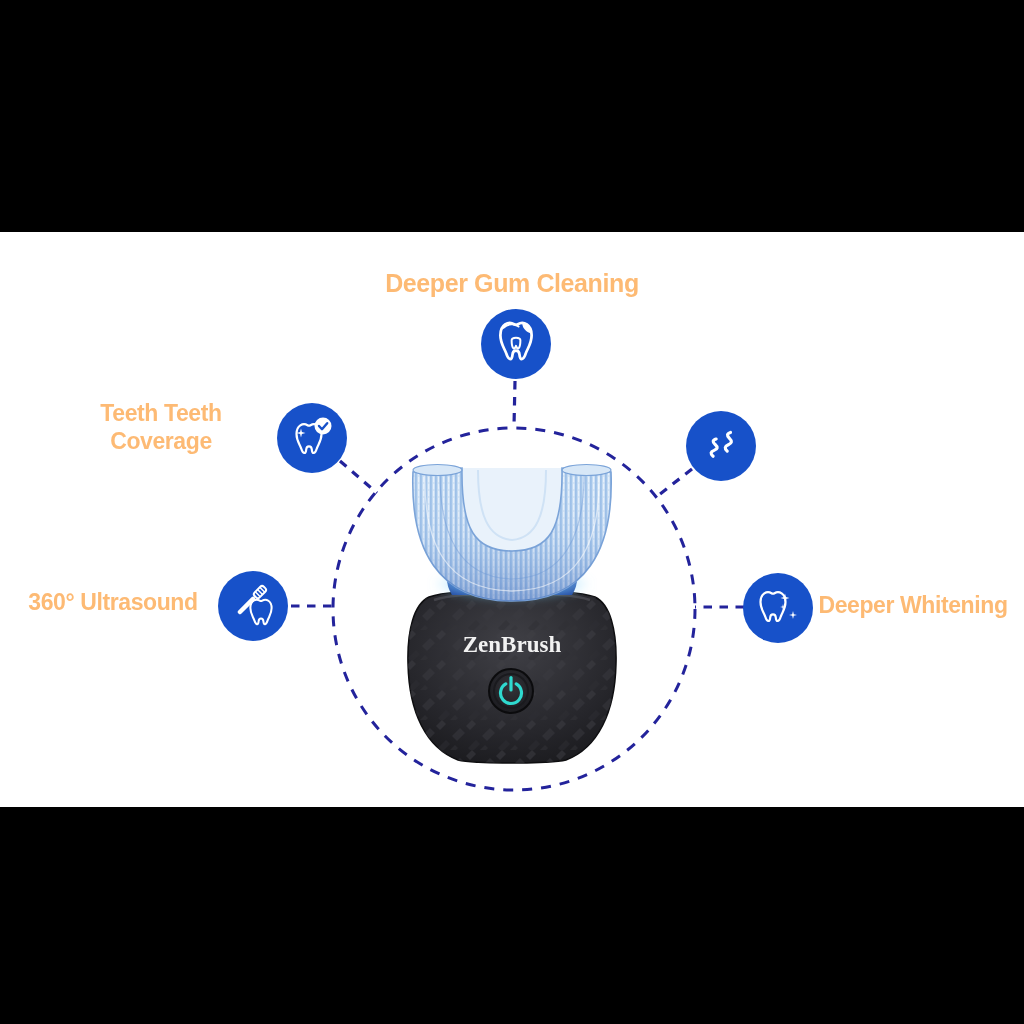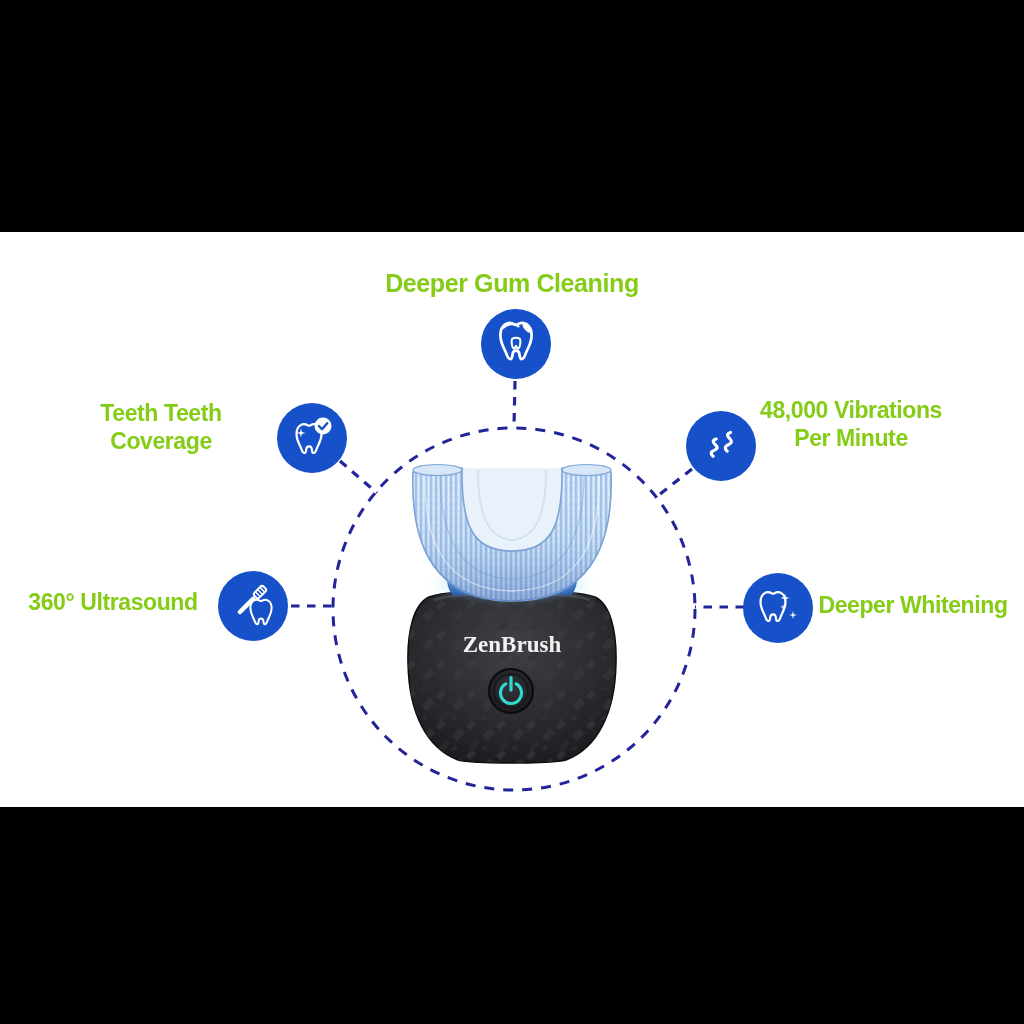--- a/index.html
+++ b/index.html
@@ -3,21 +3,21 @@
 <meta charset="utf-8">
 <style>
   html,body{margin:0;padding:0;background:#000;}
   #stage{position:relative;width:1024px;height:1024px;background:#000;overflow:hidden;
          font-family:"Liberation Sans",sans-serif;}
   .panel{position:absolute;left:0;top:232px;width:1024px;height:575px;background:#ffffff;}
   .overlay{position:absolute;left:0;top:0;width:1024px;height:1024px;pointer-events:none;}
   .feature-circle{position:absolute;width:70px;height:70px;border-radius:50%;
                   background:#1751c9;display:flex;align-items:center;justify-content:center;}
   .feature-circle svg{width:70px;height:70px;display:block;}
-  .label{position:absolute;color:#84cc16;font-weight:bold;text-align:center;
+  .label{position:absolute;color:#fdba74;font-weight:bold;text-align:center;
          letter-spacing:-0.4px;line-height:28px;font-size:23px;}
   .label span{display:block;}
   .label.top-label{font-size:25px;line-height:30px;}
 </style>
 </head>
 <body>
 
 <div id="stage">
 
   <div class="panel"></div>
@@ -131,24 +131,20 @@
     <span>Deeper Gum Cleaning</span>
       <span></span>
   </div>
   <div class="label" style="left:56px;top:399px;width:210px;">
     <span>Teeth Teeth Coverage</span>
       <span></span>
   </div>
   <div class="label" style="left:13px;top:577px;width:200px;margin-top:11px;">
     <span>360° Ultrasound</span>
   </div>
-  <div class="label" style="left:751px;top:396px;width:200px;">
-    <span>48,000 Vibrations</span>
-      <span>Per Minute</span>
-  </div>
   <div class="label" style="left:813px;top:591px;width:200px;">
     <span>Deeper Whitening</span>
       <span></span>
   </div>
 
   <div class="feature-circle" style="left:481px;top:309px;">
     <svg viewBox="-35 -35 70 70">
       <g stroke="#ffffff" stroke-width="2.2" fill="none" stroke-linecap="round" stroke-linejoin="round" transform="scale(1.25)">
         <path d="M -12.5,-7 C -12.5,-15.5 -6,-18.5 -1.5,-15.8 C -0.5,-15.2 0.5,-15.2 1.5,-15.8 C 6,-18.5 12.5,-15.5 12.5,-7 C 12.5,-0.5 9.5,3 7.8,7.5 C 6.2,12.8 3.2,13.8 2.8,8.5 C 2.5,4.2 -2.5,4.2 -2.8,8.5 C -3.2,13.8 -6.2,12.8 -7.8,7.5 C -9.5,3 -12.5,-0.5 -12.5,-7 Z"></path>
         <path stroke-width="1.6" d="M -3.5,-3 C -3.5,3 -1.5,6 0,1.5 C 1.5,6 3.5,3 3.5,-3 C 3.5,-5.8 -3.5,-5.8 -3.5,-3 Z"></path>

